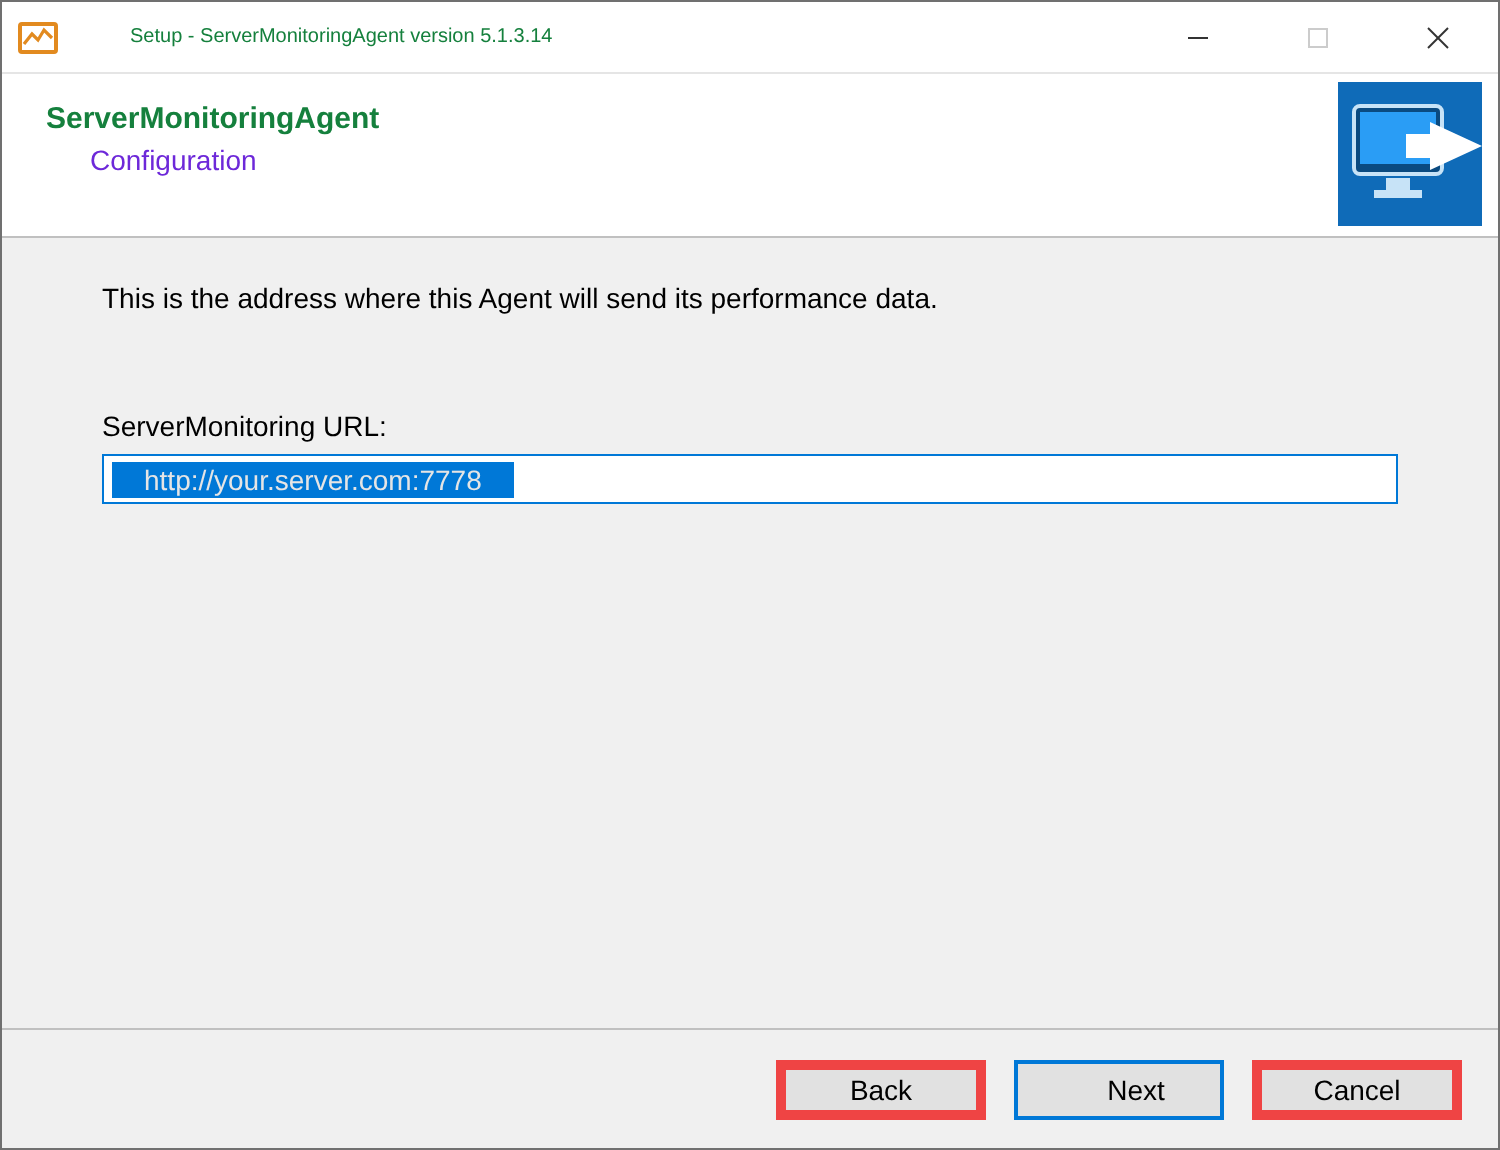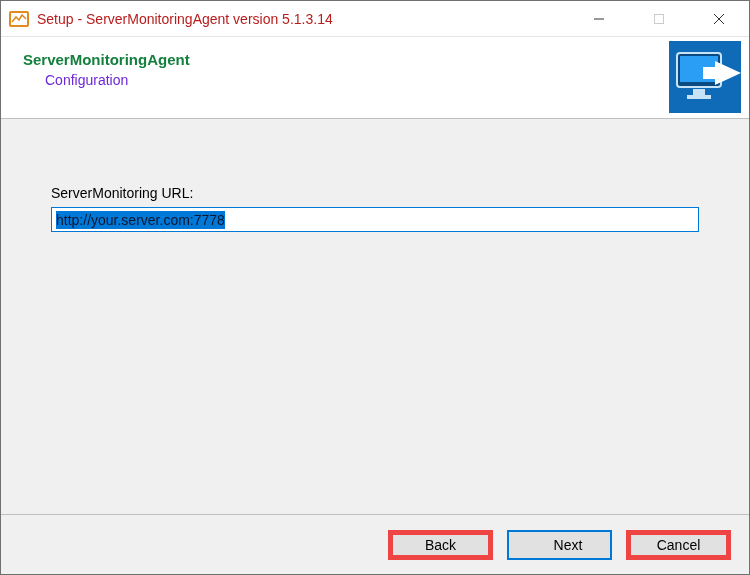--- a/index.html
+++ b/index.html
@@ -30,22 +30,23 @@
     .titlebar-icon {
       width: 20px;
       height: 20px;
       margin-right: 8px;
       display: flex;
       align-items: center;
       justify-content: center;
     }
     .titlebar-title {
       flex: 1;
-      font-size: 14px;
-      color: #b91c1c;
+      font-size: 10px;
+      color: #15803d;
+      margin-left: 28px;
     }
     .win-controls {
       display: flex;
       height: 100%;
     }
     .win-btn {
       width: 60px;
       height: 100%;
       display: flex;
       align-items: center;
@@ -112,23 +113,23 @@
       width: 100%;
       height: 25px;
       border: 1px solid #0078d7;
       background: #fff;
       display: flex;
       align-items: center;
       padding: 0 4px;
     }
     .input-value {
       background: #0078d7;
-      color: #0f172a;
-      font-size: 14px;
-      padding: 1px 0;
+      color: #e5e5e5;
+      font-size: 14px;
+      padding: 1px 16px;
       white-space: nowrap;
     }
 
     .footer {
       height: 60px;
       background: #f0f0f0;
       border-top: 1px solid #c0c0c0;
       display: flex;
       align-items: center;
       justify-content: flex-end;
@@ -195,20 +196,21 @@
         <rect x="11" y="15" width="38" height="26" fill="#2a9df5"></rect>
         <rect x="24" y="48" width="12" height="6" fill="#c7e3f7"></rect>
         <rect x="18" y="54" width="24" height="4" fill="#c7e3f7"></rect>
         <polygon points="72,32 46,20 46,26 34,26 34,38 46,38 46,44" fill="#fff"></polygon>
       </svg>
     </div>
   </div>
 
   <div class="content">
     <div class="instruction">
+      <div>This is the address where this Agent will send its performance data.</div>
     </div>
     <div class="field-label">ServerMonitoring URL:</div>
     <div class="input-wrap">
       <span class="input-value">http://your.server.com:7778</span>
     </div>
   </div>
 
   <div class="footer">
     <button class="btn">Back</button>
     <button class="btn primary">Next</button>

